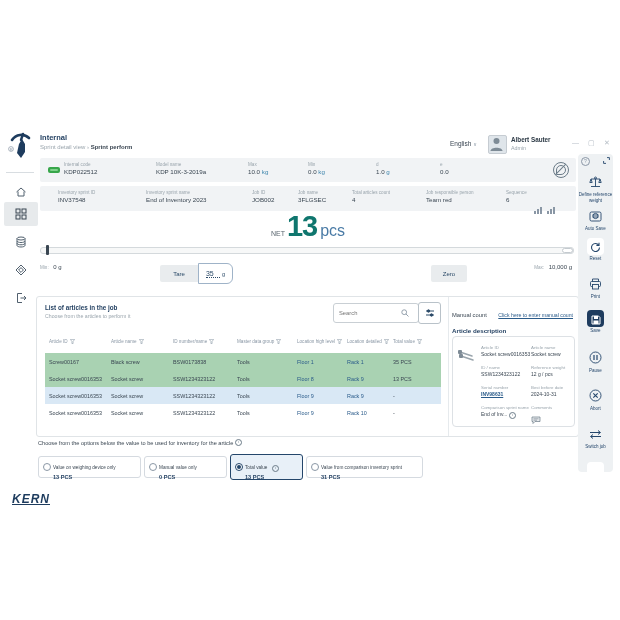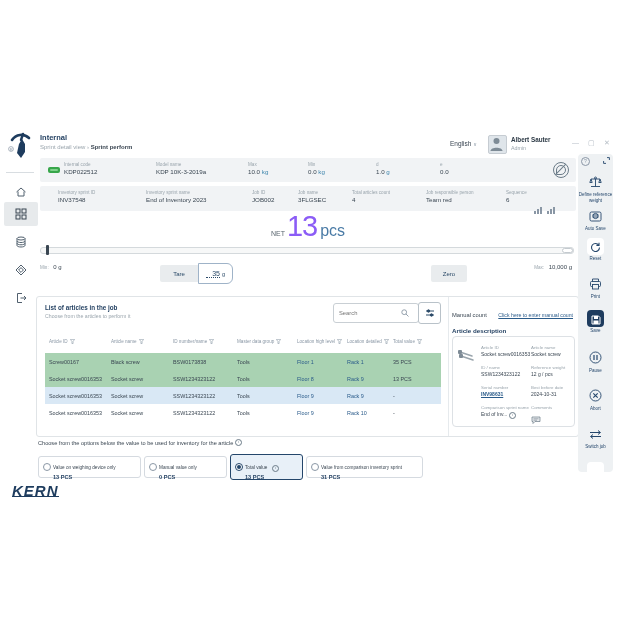--- a/index.html
+++ b/index.html
@@ -4,21 +4,21 @@
 <style>
   html,body{margin:0;padding:0;background:#fff;}
   body{width:620px;height:620px;position:relative;font-family:"Liberation Sans",sans-serif;color:#3a4652;overflow:hidden;}
   .abs{position:absolute;}
   
   .sidebar{left:4px;top:132px;width:34px;height:350px;}
   .side-logo{position:absolute;left:3px;top:0;width:28px;height:32px;}
   .side-div{position:absolute;left:2px;top:40px;width:28px;height:1px;background:#d8dde1;}
   .side-item{position:absolute;left:0;width:34px;height:24px;display:flex;align-items:center;justify-content:center;}
   .side-item.active{background:#e7eaec;border-radius:2px;}
-  .kern-logo{position:absolute;left:8px;top:354px;font-weight:bold;font-style:italic;font-size:15px;letter-spacing:1px;color:#1e3c5e;border-bottom:1.5px solid #1e3c5e;line-height:10px;}
+  .kern-logo{position:absolute;left:8px;top:362px;font-weight:bold;font-style:italic;font-size:12px;letter-spacing:1px;color:#1e3c5e;border-bottom:1.5px solid #1e3c5e;line-height:10px;}
   
   .hdr{left:40px;top:132px;width:572px;height:26px;}
   .hdr-title{position:absolute;left:0;top:1px;font-size:7.5px;font-weight:bold;color:#1e3c5e;}
   .hdr-bc{position:absolute;left:0;top:12px;font-size:6px;color:#9aa5ad;}
   .hdr-bc .cur{color:#3a4652;font-weight:bold;}
   .hdr-lang{position:absolute;left:410px;top:8px;font-size:6.5px;color:#3a4652;}
   .hdr-caret{color:#8a97a5;font-size:5px;}
   .avatar{position:absolute;left:448px;top:3px;width:17px;height:17px;border:1px solid #c6ccd2;border-radius:2px;background:#dfe5ea;overflow:hidden;}
   .hdr-user{position:absolute;left:471px;top:4px;font-size:6.3px;font-weight:bold;color:#2b3844;}
   .hdr-role{position:absolute;left:471px;top:13px;font-size:5.3px;color:#9aa5ad;}
@@ -33,34 +33,34 @@
   .fld .un{color:#3f86ad;}
   .scale-ic{position:absolute;left:8px;top:9px;width:12px;height:6px;background:#37a64a;border-radius:2px;}
   .scale-ic:after{content:"";position:absolute;left:2px;top:2px;width:8px;height:2px;background:#7fd18b;border-radius:1px;}
   .notouch{position:absolute;left:513px;top:4px;width:14px;height:14px;border:1px solid #6b7b88;border-radius:50%;}
   .notouch:before{content:"";position:absolute;left:2px;top:2px;width:8px;height:8px;border:1px solid #6b7b88;border-radius:50% 50% 50% 0;}
   .notouch:after{content:"";position:absolute;left:-1px;top:6px;width:15px;height:1px;background:#6b7b88;transform:rotate(-45deg);}
   
   .mini-icons{left:534px;top:206px;width:24px;height:9px;display:flex;gap:4px;color:#8a97a5;}
   .net{left:40px;top:210px;width:536px;height:36px;display:flex;align-items:baseline;justify-content:center;}
   .net .nlab{font-size:7px;color:#5b6770;margin-right:2px;}
-  .net .nval{font-size:29px;font-weight:normal;color:#8b5cf6;letter-spacing:-1px;}
+  .net .nval{font-size:29px;font-weight:bold;color:#0f766e;letter-spacing:-1px;}
   .net .nunit{font-size:16px;color:#4a7ba6;margin-left:3px;}
   
   .slider{left:40px;top:247px;width:532px;height:5px;background:#f7f8f8;border:1px solid #d4d9dc;border-radius:3px;}
   .slider .handle{position:absolute;left:5px;top:-3px;width:3px;height:10px;background:#3a4652;border-radius:1px;}
   .slider .endcap{position:absolute;right:0px;top:0px;width:9px;height:3px;border:1px solid #c4cacf;border-radius:3px;background:#fff;}
   .minmax{left:40px;top:255px;width:532px;display:flex;justify-content:space-between;}
   .mm .mlab{font-size:4.6px;color:#9aa5ad;}
   .mm .mval{font-size:6px;color:#3a4652;}
   
   .btn{background:#e9ecee;border:none;border-radius:2px;color:#2b4a68;font-size:6px;font-family:inherit;}
   .tare-btn{left:160px;top:265px;width:38px;height:17px;border-radius:2px 0 0 2px;}
   .tare-box{left:198px;top:263px;width:33px;height:19px;background:#fff;border:1px solid #9fb3c8;border-radius:0 6px 6px 0;display:flex;align-items:center;justify-content:center;gap:2px;}
-  .tare-input{width:14px;border:none;border-bottom:1px dotted #2b4a68;font-size:7px;color:#2b4a68;text-align:right;padding:0;background:transparent;font-family:inherit;}
+  .tare-input{width:14px;border:none;border-bottom:1px dotted #2b4a68;font-size:7px;color:#2b4a68;text-align:left;padding:0;background:transparent;font-family:inherit;}
   .tare-unit{font-size:5.5px;color:#2b4a68;}
   .zero-btn{left:431px;top:265px;width:36px;height:17px;}
   
   .bigcard{left:36px;top:296px;width:541px;height:139px;border:1px solid #e0e4e7;border-radius:3px;background:#fff;}
   .vdiv{position:absolute;left:411px;top:0;width:1px;height:139px;background:#e6eaed;}
   .lt-title{position:absolute;left:8px;top:7px;font-size:6.3px;font-weight:bold;color:#1e3c5e;}
   .lt-sub{position:absolute;left:8px;top:16px;font-size:5.2px;color:#9aa5ad;}
   .search{position:absolute;left:296px;top:6px;width:78px;height:18px;border:1px solid #c9cfd4;border-radius:3px;display:flex;align-items:center;padding:0 3px;}
   .search input{border:none;outline:none;width:60px;font-size:5.8px;color:#3a4652;font-family:inherit;}
   .filterbtn{position:absolute;left:381px;top:5px;width:21px;height:20px;border:1px solid #b9c2c9;border-radius:3px;background:#fff;display:flex;align-items:center;justify-content:center;}

